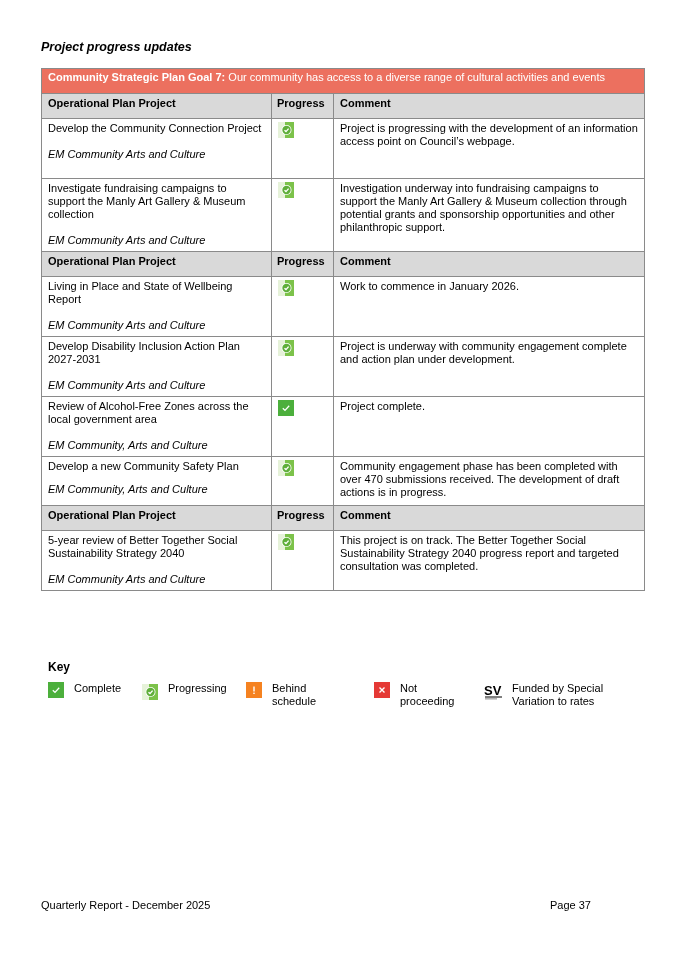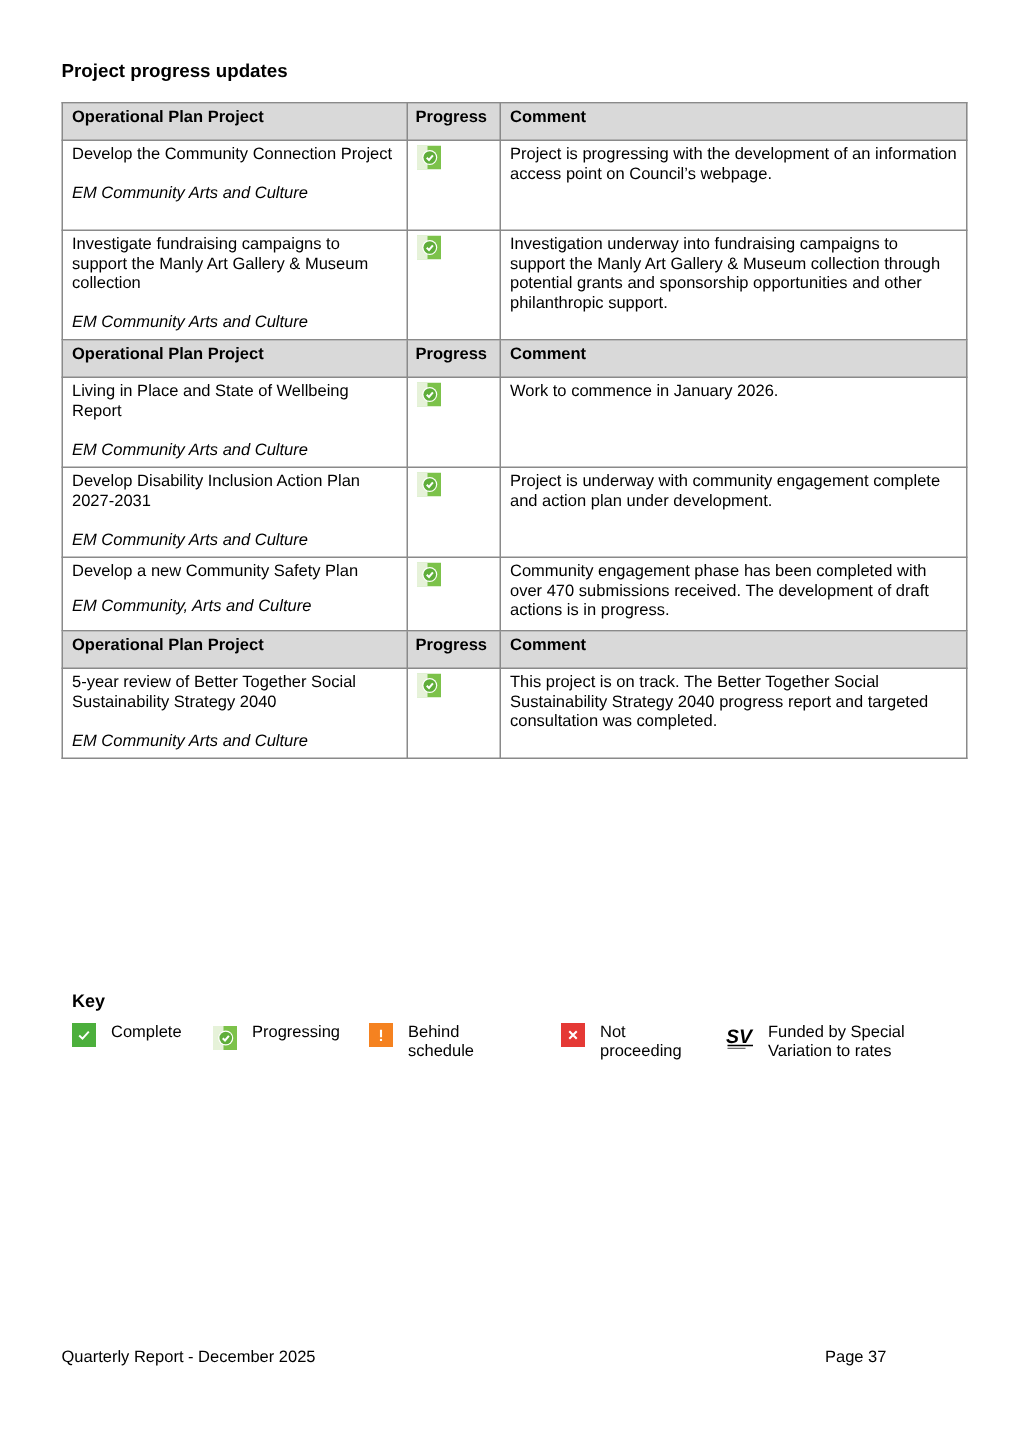--- a/index.html
+++ b/index.html
@@ -2,21 +2,21 @@
 <html><head>
 <meta charset="utf-8">
 <style>
   html, body { margin: 0; padding: 0; background: #ffffff; }
   body {
     width: 675px; height: 955px; position: relative; overflow: hidden;
     font-family: "Liberation Sans", sans-serif; color: #000;
   }
   .title {
     position: absolute; left: 41px; top: 40px;
-    font-size: 12.5px; font-weight: bold;
+    font-size: 12.5px; font-weight: bold; font-style: italic;
   }
   table.pp {
     position: absolute; left: 41px; top: 68px;
     width: 603px; border-collapse: collapse; table-layout: fixed;
     font-size: 11px; line-height: 13px;
   }
   table.pp td, table.pp th {
     border: 1px solid #8a8a8a; vertical-align: top; text-align: left;
     padding: 3px 6px 4px 6px;
   }
@@ -39,39 +39,42 @@
     display: inline-block; width: 16px; height: 16px; position: relative;
     vertical-align: top;
   }
   .ico svg { display: block; }
   .key {
     position: absolute; left: 48px; top: 660px; font-size: 11px;
   }
   .key-title { font-weight: bold; font-size: 12px; }
   .key-row { position: relative; height: 40px; margin-top: 8px; }
   .key-item { position: absolute; top: 0; display: flex; align-items: flex-start; }
-  .key-item .ico { margin-right: 10px; font-style: italic; }
+  .key-item .ico { margin-right: 10px; }
   .key-text { line-height: 13px; padding-top: 0px; }
   .footer {
     position: absolute; top: 899px; font-size: 11px;
   }
 </style>
 </head>
 <body>
 
 <div class="title">Project progress updates</div>
 
 <table class="pp">
   <colgroup>
       <col class="c1">
       <col class="c2">
       <col class="c3">
     </colgroup>
   <tbody>
 
+    <tr class="goal">
+      <td colspan="3"><span class="goal-label">Community Strategic Plan Goal 7:</span><span> Our community has access to a diverse range of cultural activities and events</span></td>
+    </tr>
     <tr class="hdr">
       <th>Operational Plan Project</th>
       <th class="prog">Progress</th>
       <th>Comment</th>
     </tr>
     <tr style="height:60px">
       <td>
           <span class="proj-name">Develop the Community Connection Project</span>
           <span class="proj-owner">EM Community Arts and Culture</span>
         </td>
@@ -124,20 +127,31 @@
           <span class="proj-owner">EM Community Arts and Culture</span>
         </td>
       <td class="prog-cell"><span class="ico"><svg width="16" height="16" viewBox="0 0 16 16">
               <rect x="0" y="0" width="16" height="16" fill="#7cc24a"></rect>
               <rect x="0" y="0" width="7" height="16" fill="#e6f2d9"></rect>
               <circle cx="8.5" cy="8" r="5" fill="#ffffff"></circle>
               <circle cx="8.5" cy="8" r="4.2" fill="#5fae3a"></circle>
               <path d="M6.5 8.2 L8 9.6 L10.6 6.6" stroke="#fff" stroke-width="1.4" fill="none"></path>
             </svg></span></td>
       <td>Project is underway with community engagement complete and action plan under development.</td>
+    </tr>
+    <tr style="height:60px">
+      <td>
+          <span class="proj-name">Review of Alcohol-Free Zones across the local government area</span>
+          <span class="proj-owner">EM Community, Arts and Culture</span>
+        </td>
+      <td class="prog-cell"><span class="ico"><svg width="16" height="16" viewBox="0 0 16 16">
+              <rect x="0" y="0" width="16" height="16" fill="#4caf3c"></rect>
+              <path d="M4.8 8.3 L7 10.4 L11.2 5.8" stroke="#fff" stroke-width="1.3" fill="none"></path>
+            </svg></span></td>
+      <td>Project complete.</td>
     </tr>
     <tr style="height:49px">
       <td>
           <span class="proj-name">Develop a new Community Safety Plan</span>
           <span class="proj-owner" style="margin-top:10px">EM Community, Arts and Culture</span>
         </td>
       <td class="prog-cell"><span class="ico"><svg width="16" height="16" viewBox="0 0 16 16">
               <rect x="0" y="0" width="16" height="16" fill="#7cc24a"></rect>
               <rect x="0" y="0" width="7" height="16" fill="#e6f2d9"></rect>
               <circle cx="8.5" cy="8" r="5" fill="#ffffff"></circle>

